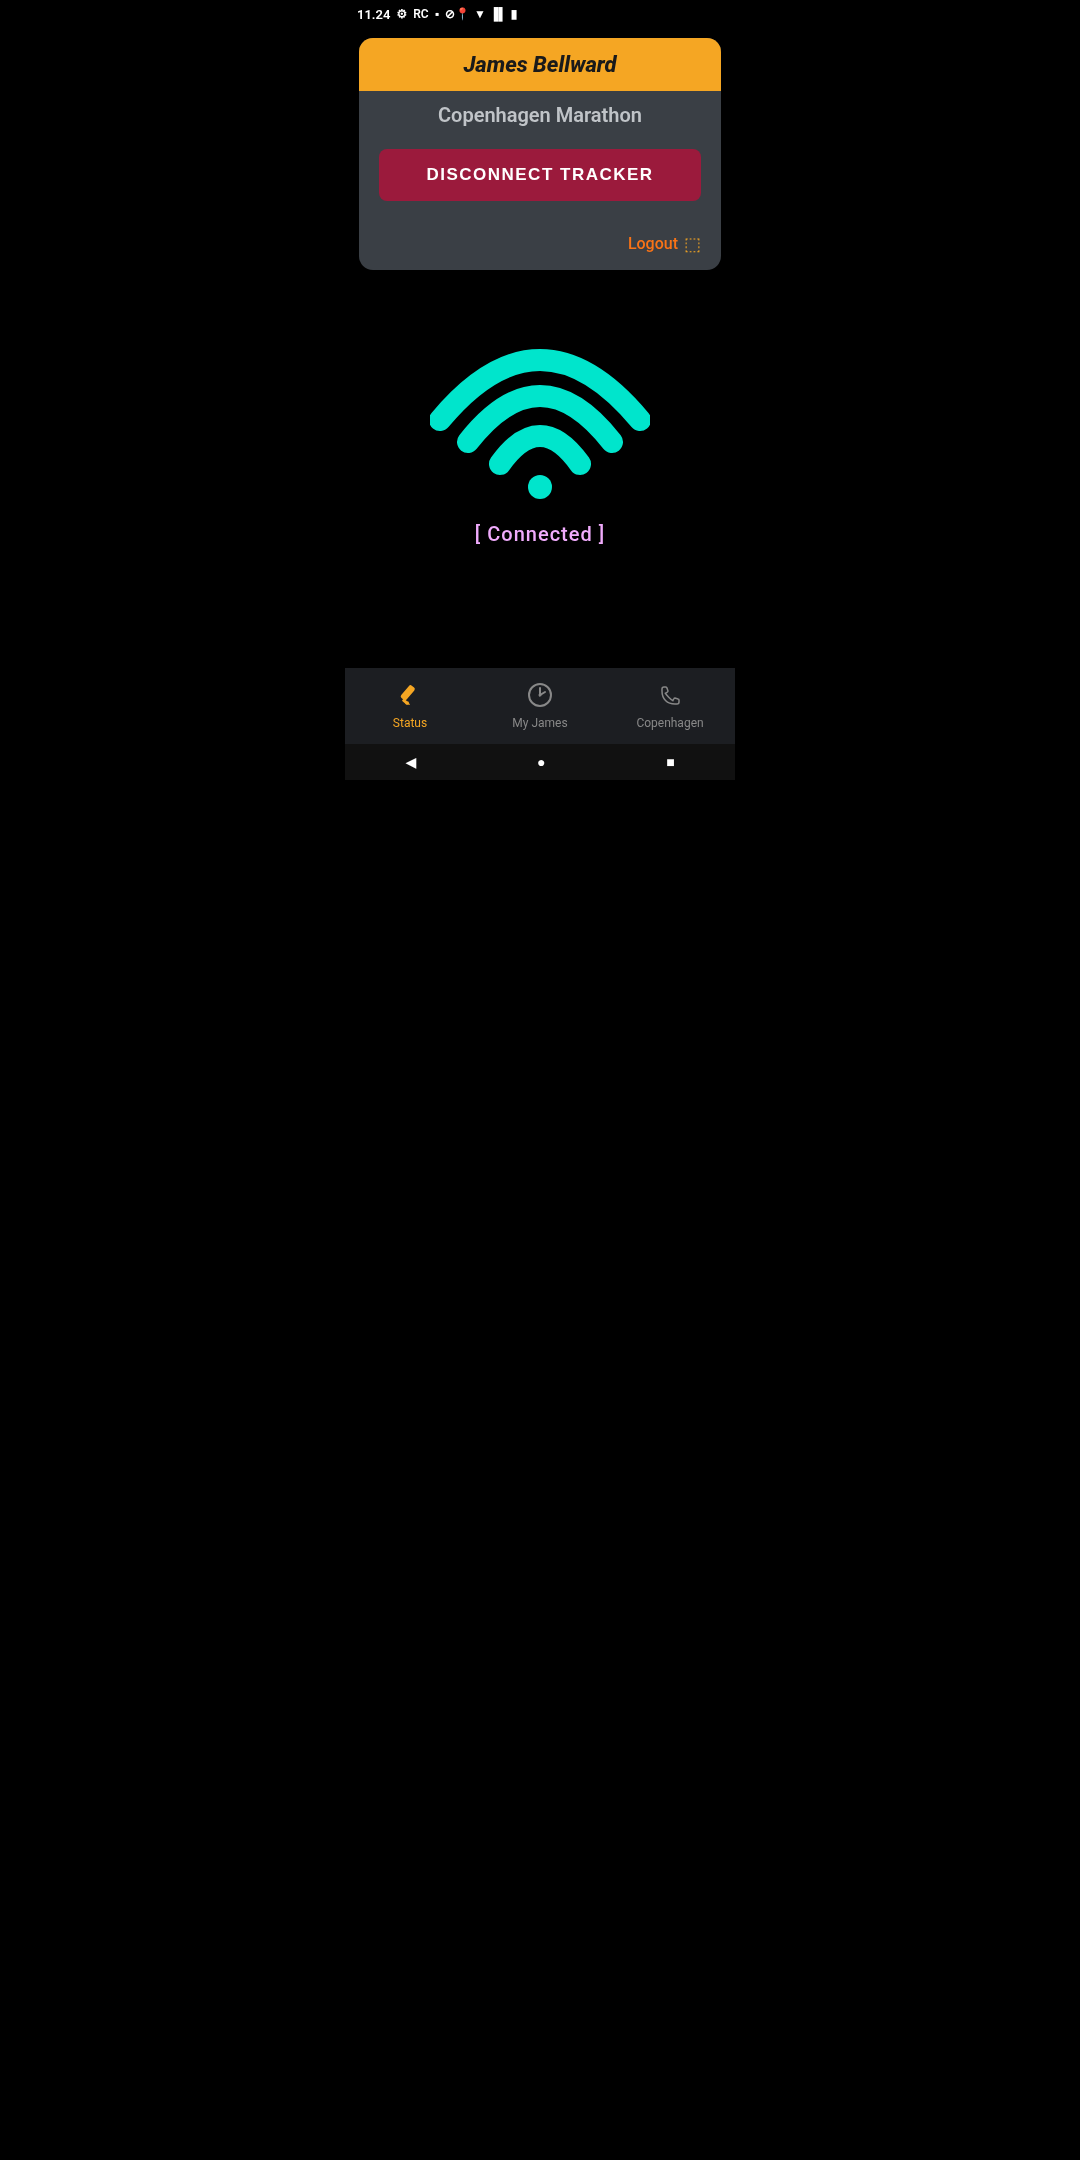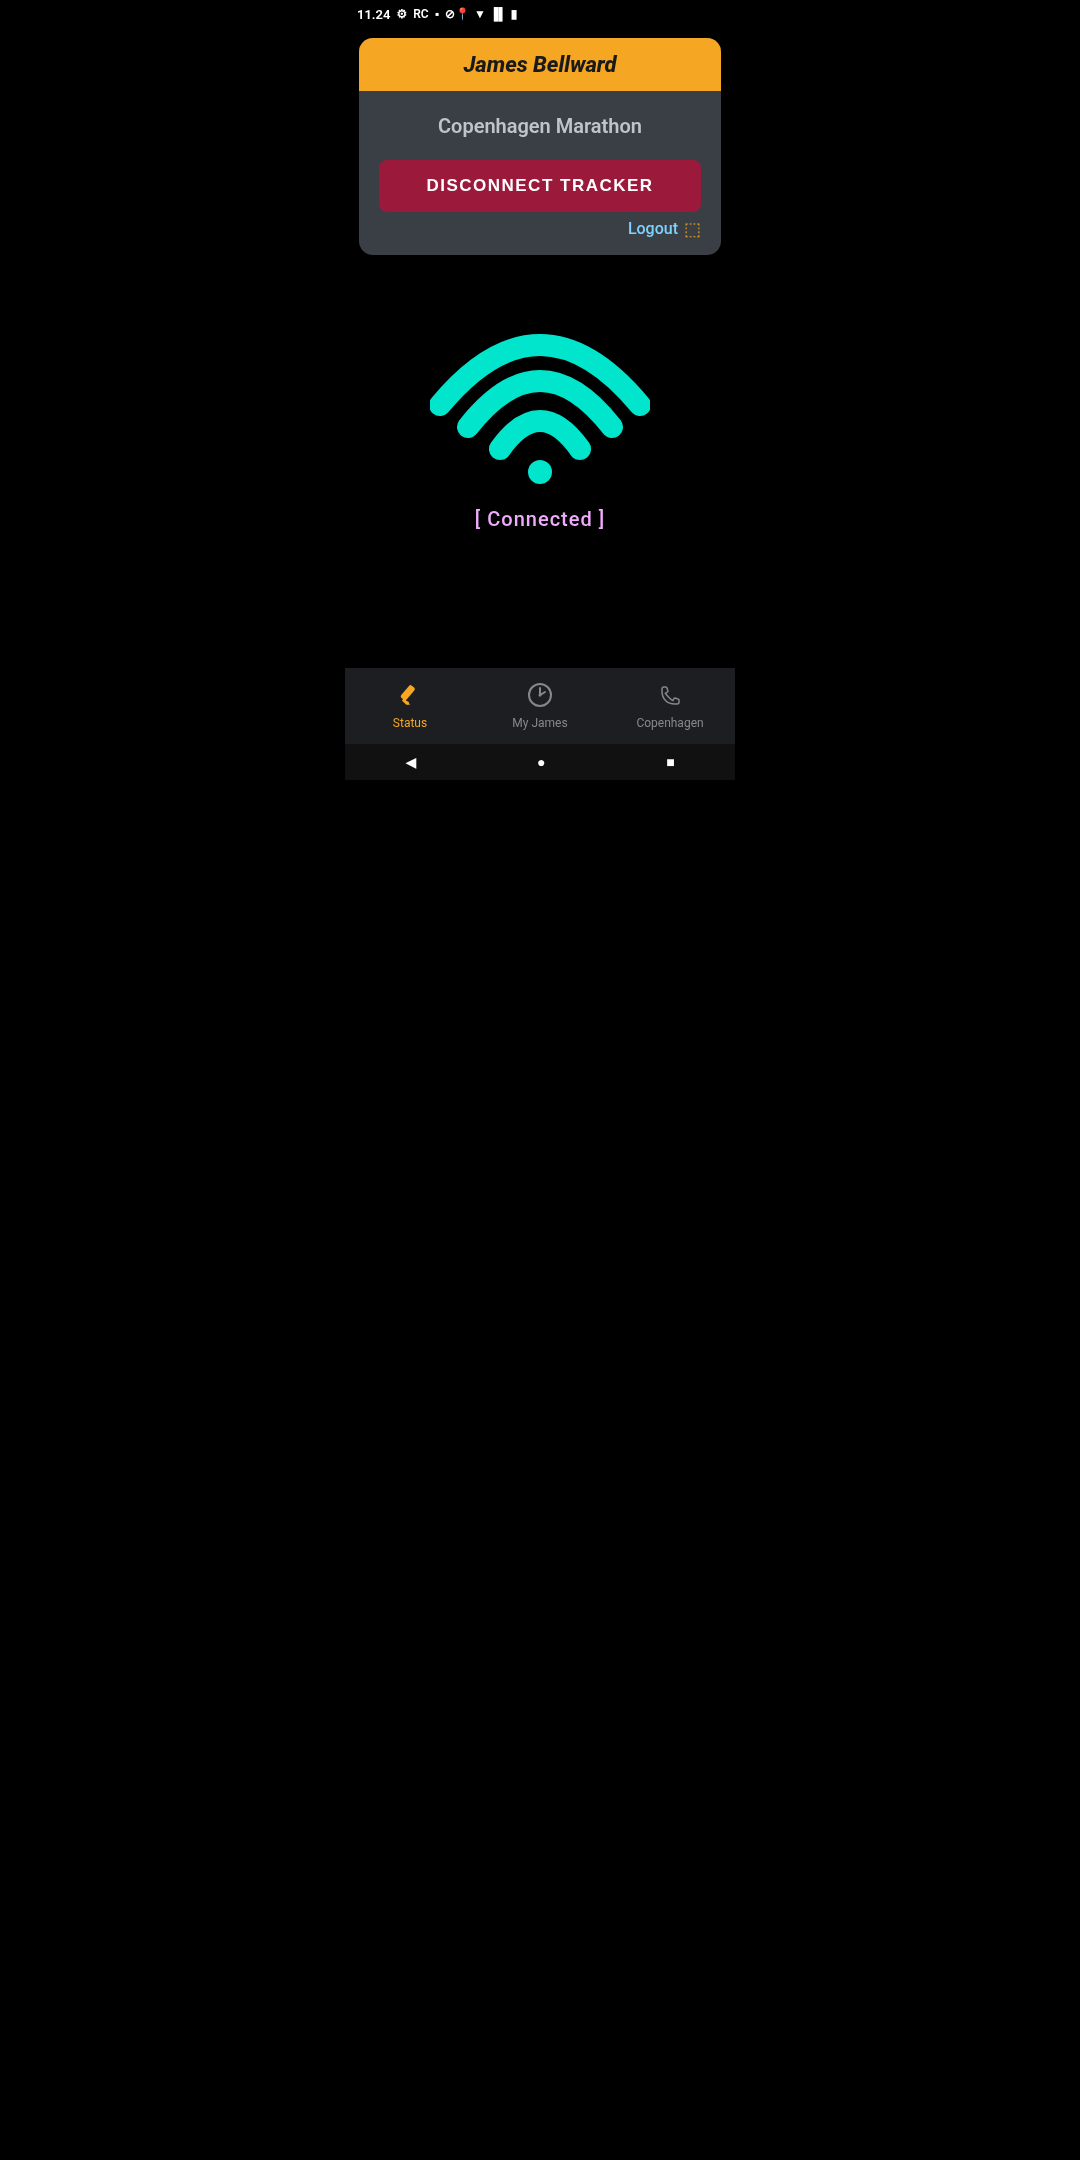--- a/index.html
+++ b/index.html
@@ -52,51 +52,51 @@
       padding: 14px 20px;
       text-align: center;
     }
     .card-header-title {
       color: #1a1a1a;
       font-size: 22px;
       font-weight: 800;
       font-style: italic;
     }
     .card-body {
-      padding: 23px 20px 16px;
+      padding: 12px 20px 16px;
     }
     .event-name {
       color: #c0c4c8;
       font-size: 20px;
       font-weight: 600;
       text-align: center;
       margin-bottom: 22px;
     }
     .disconnect-btn {
       background: #9b1a3c;
       border: none;
       border-radius: 8px;
       width: 100%;
       padding: 16px;
       color: #fff;
       font-size: 17px;
       font-weight: 800;
       letter-spacing: 1.5px;
       text-transform: uppercase;
       cursor: pointer;
-      margin-bottom: 6px;
+      margin-bottom: 32px;
     }
     .logout-row {
       display: flex;
       justify-content: flex-end;
       align-items: center;
       gap: 6px;
     }
     .logout-text {
-      color: #7dd3fc;
+      color: #f97316;
       font-size: 16px;
       font-weight: 500;
       margin-left: 36px;
     }
     .logout-icon {
       color: #f5a623;
       font-size: 18px;
     }
 
     

